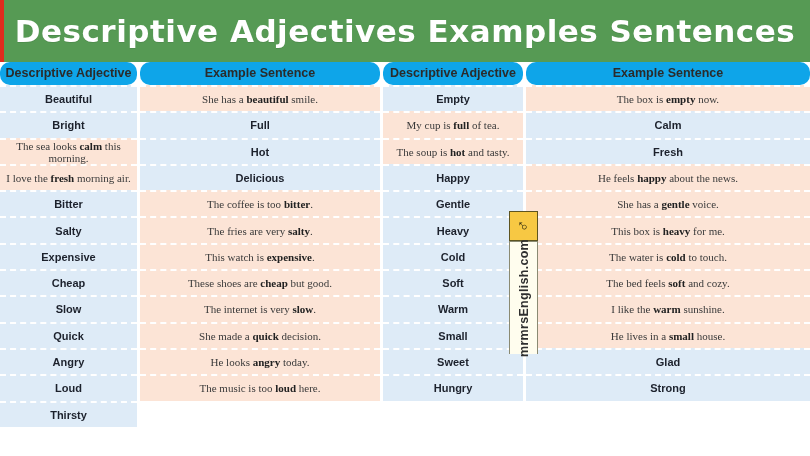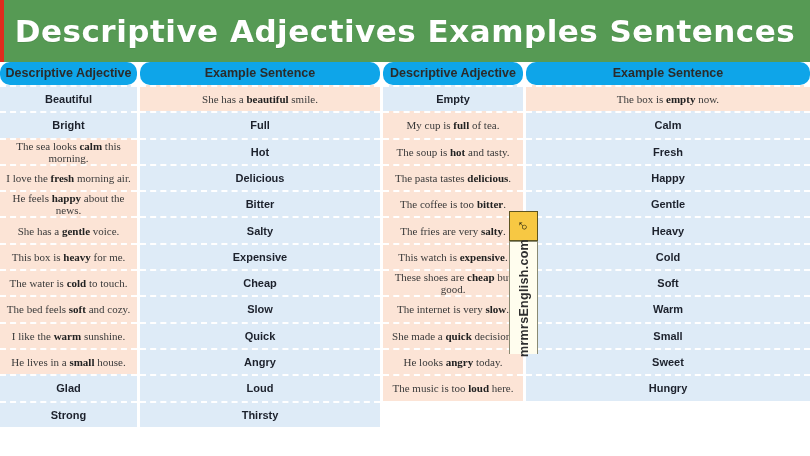--- a/index.html
+++ b/index.html
@@ -147,23 +147,20 @@
       </div>
       <div class="cell body adj">Hot</div>
       <div class="cell body sent">
         <span>The soup is <b>hot</b> and tasty.</span>
       </div>
       <div class="cell body adj">Fresh</div>
       <div class="cell body sent">
         <span>I love the <b>fresh</b> morning air.</span>
       </div>
       <div class="cell body adj">Delicious</div>
-      <div class="cell body sent">
-        <span>The pasta tastes <b>delicious</b>.</span>
-      </div>
       <div class="cell body adj">Happy</div>
       <div class="cell body sent">
         <span>He feels <b>happy</b> about the news.</span>
       </div>
       <div class="cell body adj">Bitter</div>
       <div class="cell body sent">
         <span>The coffee is too <b>bitter</b>.</span>
       </div>
       <div class="cell body adj">Gentle</div>
       <div class="cell body sent">

